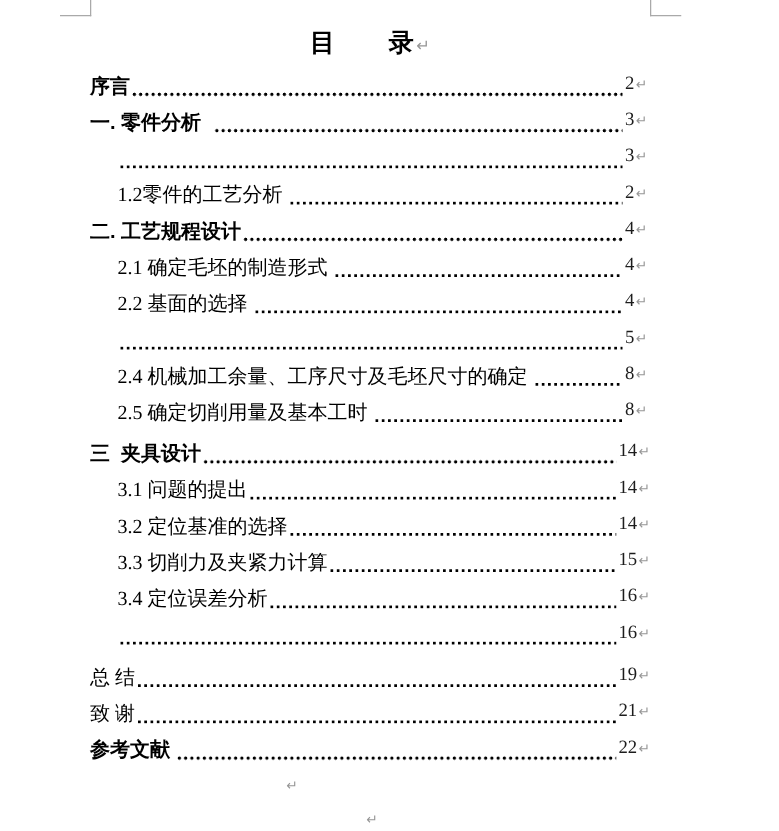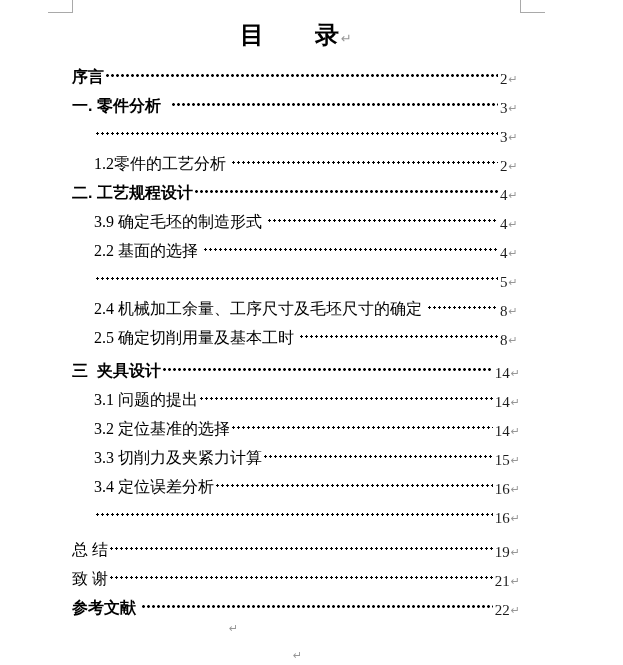--- a/index.html
+++ b/index.html
@@ -20,29 +20,29 @@
 
   .title-row{
     text-align:center;
     height:34px;line-height:34px;
     margin-bottom:7px;
     white-space:pre;
   }
   .title{
     font-family:"Liberation Sans",sans-serif;
     font-weight:bold;
-    font-size:24px;
+    font-size:20px;
     letter-spacing:1px;
     color:#000;
   }
 
   .toc{display:block;}
   .row{
     display:flex;
-    align-items:flex-end;
+    align-items:flex-start;
     height:29px;
     font-size:16px;
     white-space:pre;
   }
   .row.lvl2{padding-left:22px;}
   .row.bold{
     font-weight:bold;
     font-family:"Liberation Sans",sans-serif;
   }
   
@@ -123,21 +123,21 @@
     <span class="numwrap"><span class="num">2</span><span class="pilcrow">↵</span></span>
   </div>
 
   <div class="row bold">
     <span class="label">二. 工艺规程设计</span>
     <span class="leader"></span>
     <span class="numwrap"><span class="num">4</span><span class="pilcrow">↵</span></span>
   </div>
 
   <div class="row lvl2">
-    <span class="label">3.9 确定毛坯的制造形式 </span>
+    <span class="label">2.1 确定毛坯的制造形式 </span>
     <span class="leader"></span>
     <span class="numwrap"><span class="num">4</span><span class="pilcrow">↵</span></span>
   </div>
 
   <div class="row lvl2">
     <span class="label">2.2 基面的选择 </span>
     <span class="leader"></span>
     <span class="numwrap"><span class="num">4</span><span class="pilcrow">↵</span></span>
   </div>
 

